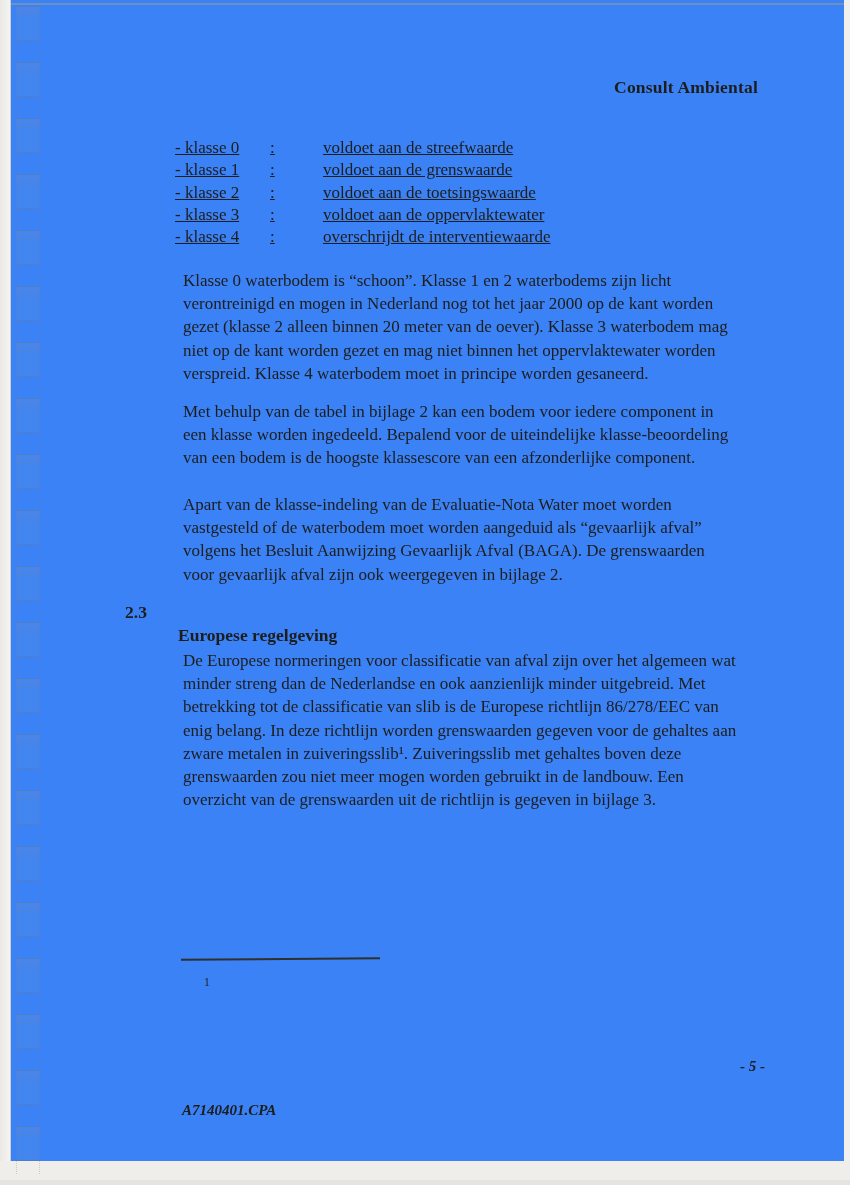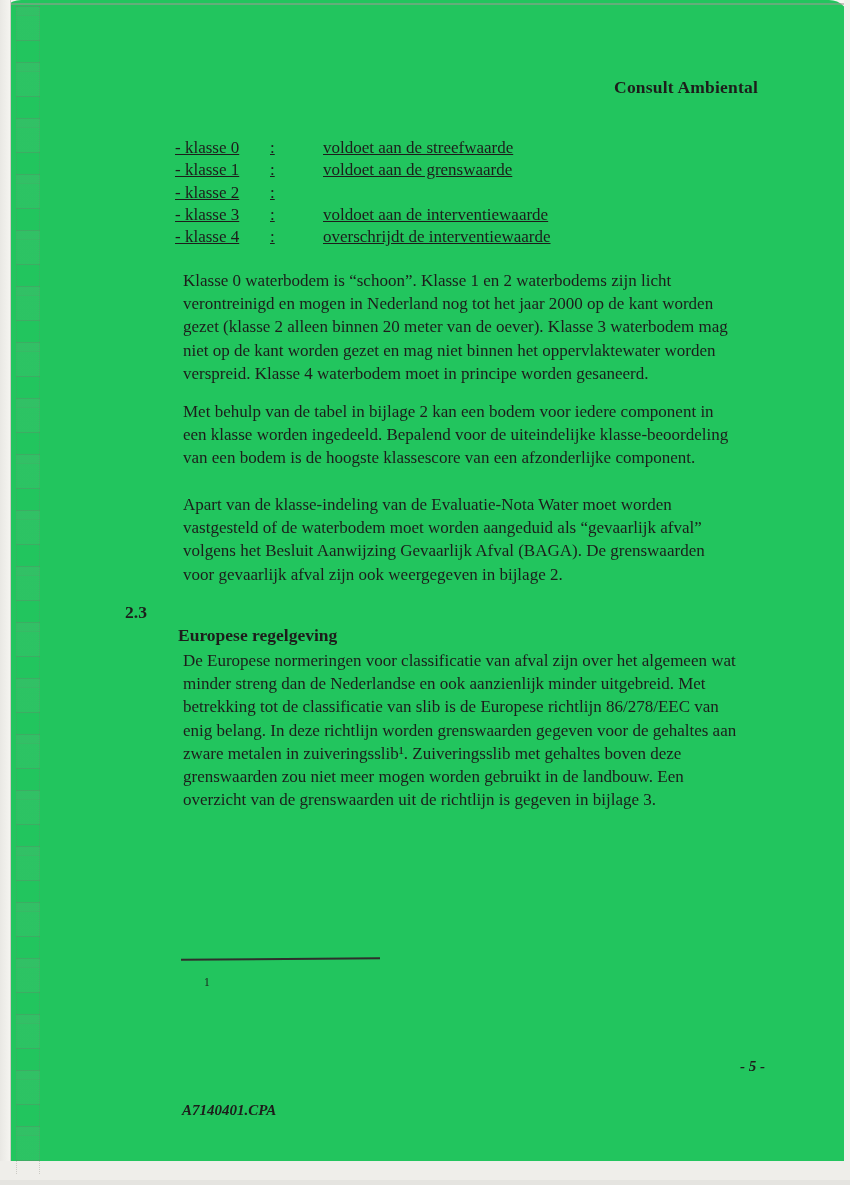--- a/index.html
+++ b/index.html
@@ -2,21 +2,21 @@
 <html><head>
 <meta charset="utf-8">
 <style>
   html,body{margin:0;padding:0;}
   body{
     width:850px;height:1185px;position:relative;overflow:hidden;
     background:#f7f6f2;
     font-family:"Liberation Serif","DejaVu Serif",serif;
     color:#1d1d1b;
   }
-  .scan{position:absolute;inset:0;background:#22c55e;border-radius:21px;}
+  .scan{position:absolute;inset:0;background:#3b82f6;}
   
   .edge-top{position:absolute;top:3px;left:0;width:100%;height:2px;background:#9a9a92;opacity:.55;}
   .edge-left-shade{position:absolute;top:0;left:0;width:10px;height:100%;background:linear-gradient(to right,#e9e8e4,#f5f4f0);}
   .edge-left-line{position:absolute;top:0;left:10px;width:1px;height:100%;background:#cfcfc8;}
   .edge-right-shade{position:absolute;top:0;right:0;width:6px;height:100%;background:#f1f0ec;}
   .edge-bottom-band{position:absolute;bottom:0;left:0;width:100%;height:24px;background:#efeeea;}
   .edge-bottom-line{position:absolute;bottom:0;left:0;width:100%;height:5px;background:#e5e4e0;}
   .binding-strip{
     position:absolute;left:16px;top:6px;width:22px;height:1168px;
     border-left:1px dotted rgba(120,120,110,.30);
@@ -78,25 +78,26 @@
         <span>voldoet aan de streefwaarde</span>
     </div>
     <div class="krow">
       <span>- klasse 1</span>
         <span>:</span>
         <span>voldoet aan de grenswaarde</span>
     </div>
     <div class="krow">
       <span>- klasse 2</span>
         <span>:</span>
+        <span>voldoet aan de toetsingswaarde</span>
     </div>
     <div class="krow">
       <span>- klasse 3</span>
         <span>:</span>
-        <span>voldoet aan de interventiewaarde</span>
+        <span>voldoet aan de oppervlaktewater</span>
     </div>
     <div class="krow">
       <span>- klasse 4</span>
         <span>:</span>
         <span>overschrijdt de interventiewaarde</span>
     </div>
   </div>
 
   <p class="para p1">Klasse 0 waterbodem is “schoon”. Klasse 1 en 2 waterbodems zijn licht
 verontreinigd en mogen in Nederland nog tot het jaar 2000 op de kant worden

